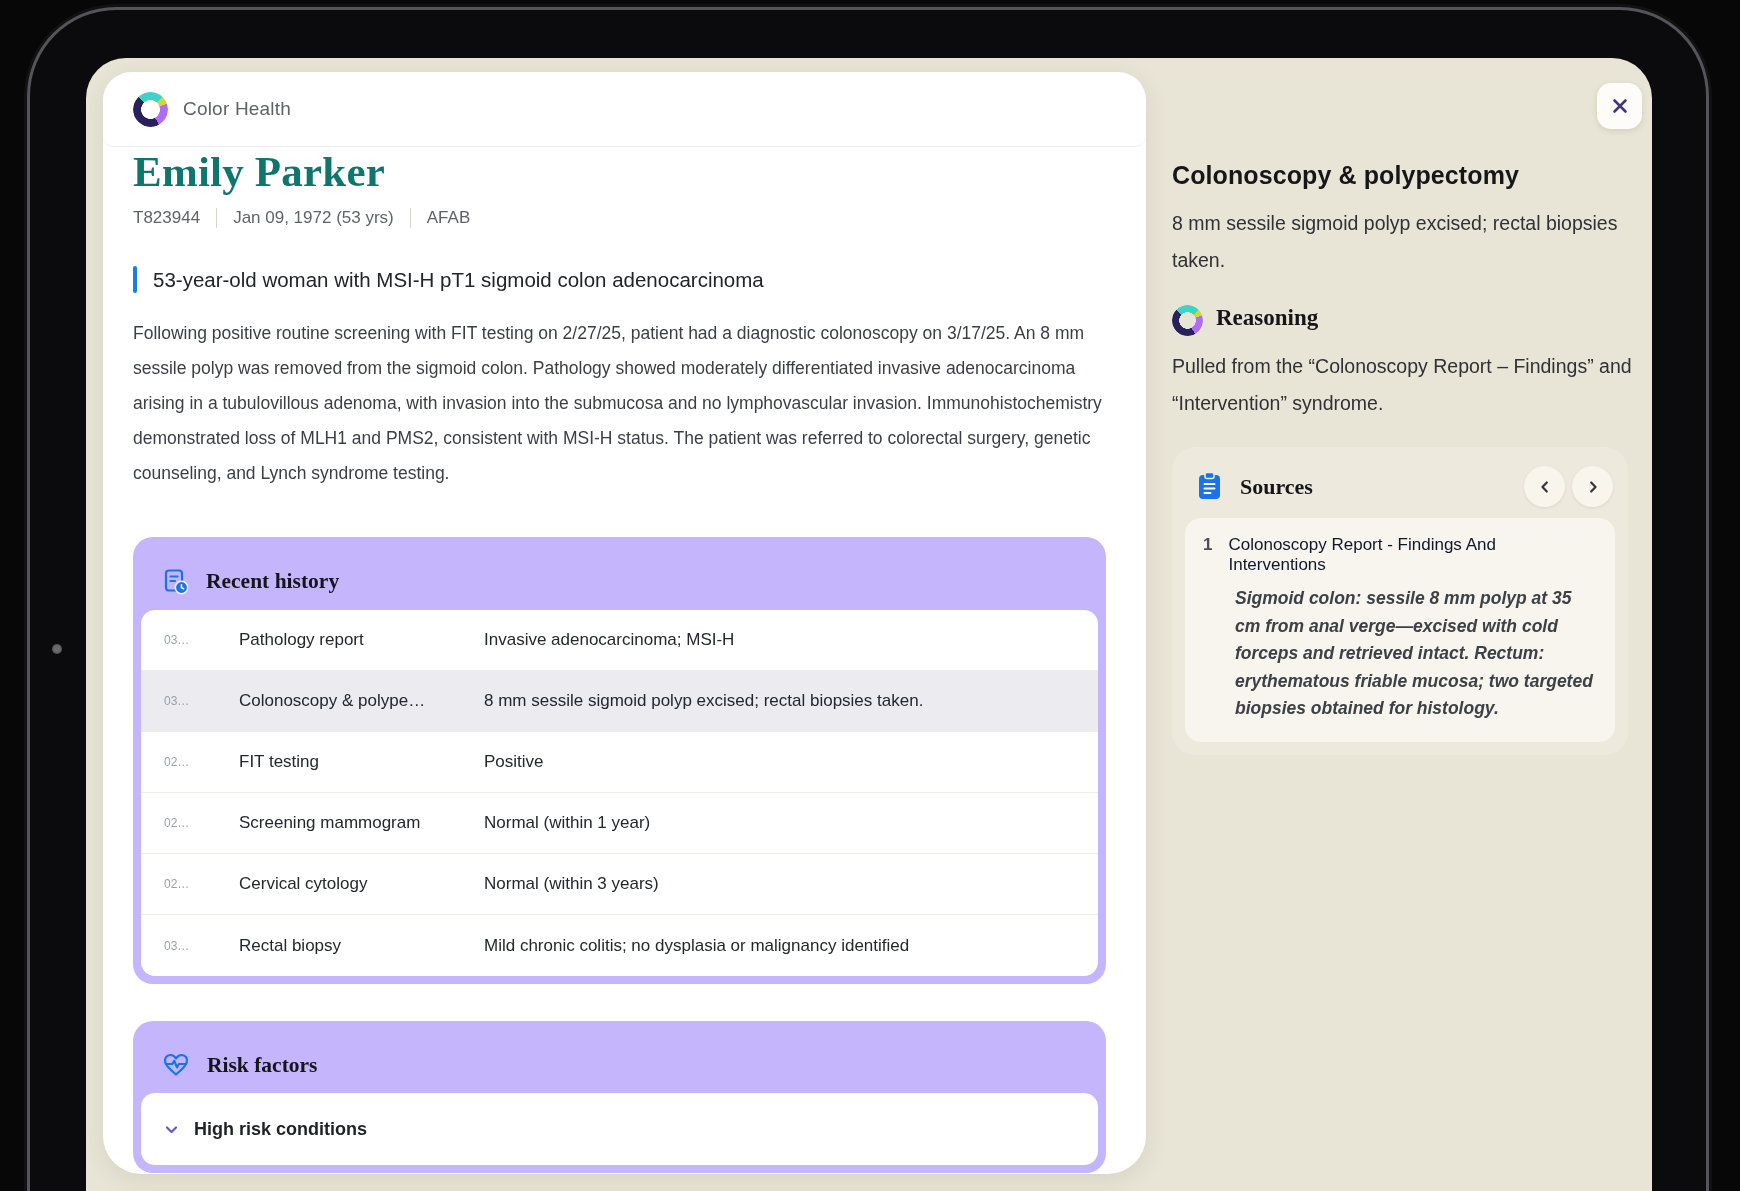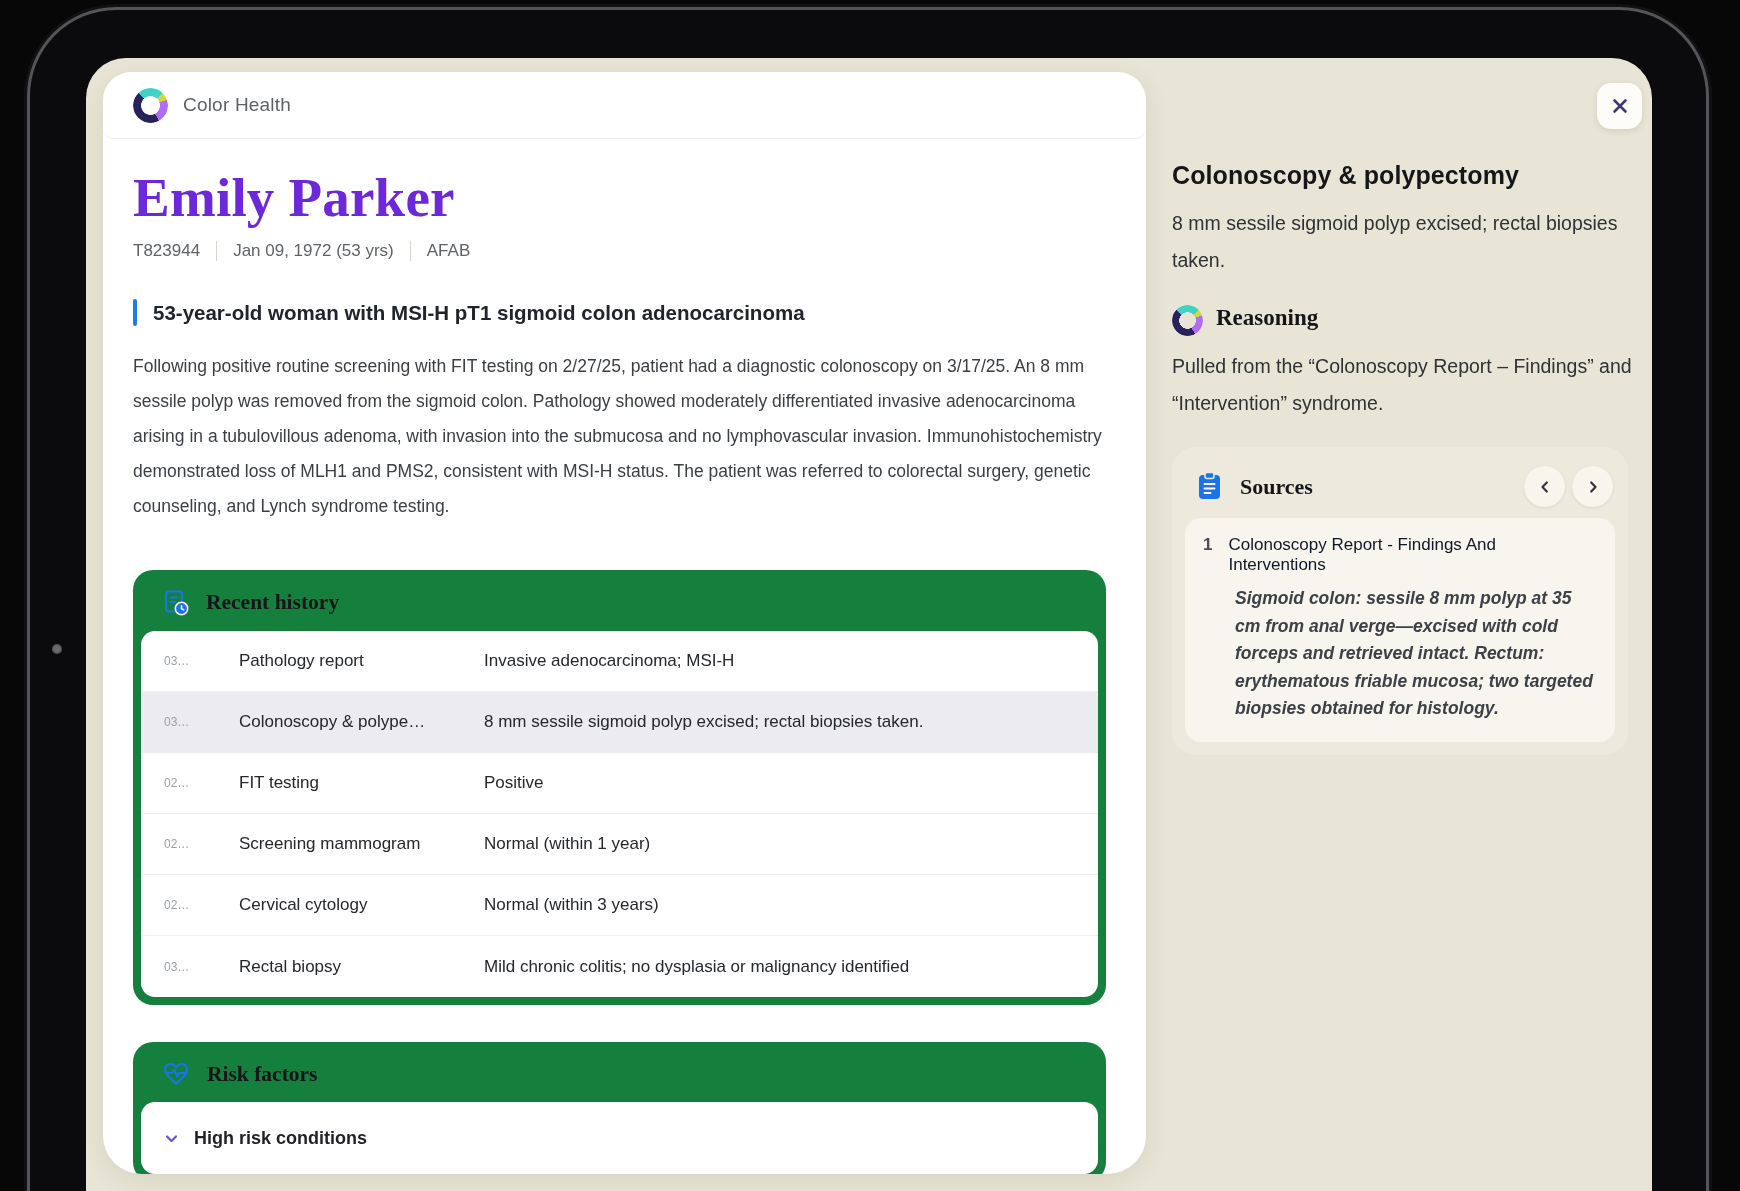--- a/index.html
+++ b/index.html
@@ -20,37 +20,37 @@
   .clogo { border-radius:50%;
            background:conic-gradient(from -45deg,#3fd2c7 0deg 90deg,#ccd746 90deg 116deg,
                        #b06cf4 116deg 196deg,#28215c 196deg 360deg);
            -webkit-mask:radial-gradient(circle,transparent 0 37%,#000 39%);
            mask:radial-gradient(circle,transparent 0 37%,#000 39%); }
 
   
   .card { position:absolute; left:17px; top:14px; width:1043px; height:1102px;
           background:#ffffff; border-radius:28px 28px 38px 38px; overflow:hidden;
           box-shadow:0 6px 24px rgba(60,55,35,.10); }
-  .card-header { display:flex; align-items:center; gap:15px; height:67px; padding:0 30px;
+  .card-header { display:flex; align-items:center; gap:15px; height:75px; padding:0 30px;
                  border-bottom:1px solid #efeeea;border-radius:10px; }
   .brand-name { font-size:19px; color:#5f6368; letter-spacing:.2px; }
   .card-body { padding:0 40px 0 30px; }
 
-  .patient-name { margin-top:27px; font-family:"Liberation Serif", serif;
-                  font-size:55px; font-weight:700; color:#6d28d9; letter-spacing:.2px; }
+  .patient-name { font-family:"Liberation Serif", serif;
+                  font-size:43px; font-weight:700; color:#0f766e; letter-spacing:.2px; }
   .demo-row { display:flex; align-items:center; margin-top:12px; color:#5f6368; font-size:17px; }
   .demo-sep { width:1px; height:20px; background:#d7d5cd; margin:0 16px; }
 
   .headline { display:flex; align-items:center; gap:16px; margin-top:38px; }
   .headline-bar { width:4px; height:27px; border-radius:2px; background:#1680e3; flex:0 0 auto; }
-  .headline-text { font-size:20.5px; font-weight:700; color:#20242b; }
+  .headline-text { font-size:20.5px; font-weight:400; color:#20242b; }
 
   .summary { margin-top:23px; font-size:17.5px; line-height:35px; color:#3a3f45; max-width:985px; }
 
-  .section { margin-top:46px; background:#15803d; border-radius:20px; padding:0 8px 8px 8px; }
+  .section { margin-top:46px; background:#c4b5fd; border-radius:20px; padding:12px 8px 8px 8px; }
   .section-head { display:flex; align-items:center; gap:17px; padding:19px 0 15px 21px; }
   .section-title { font-family:"Liberation Serif", serif; font-size:21.5px; font-weight:700; color:#15151a; }
   .section-inner { background:#ffffff; border-radius:14px; overflow:hidden; }
 
   .hrow { display:flex; align-items:center; height:61px; padding:0 23px;
           border-bottom:1px solid #f1efe9; font-size:17px; }
   .hrow:last-child { border-bottom:none; }
   .hrow.highlight { background:#ebebf0; border-bottom-color:#ebebf0; }
   .hdate { width:75px; flex:0 0 auto; color:#9aa0a6; font-size:12px; }
   .hname { width:245px; flex:0 0 auto; color:#24272c; }

